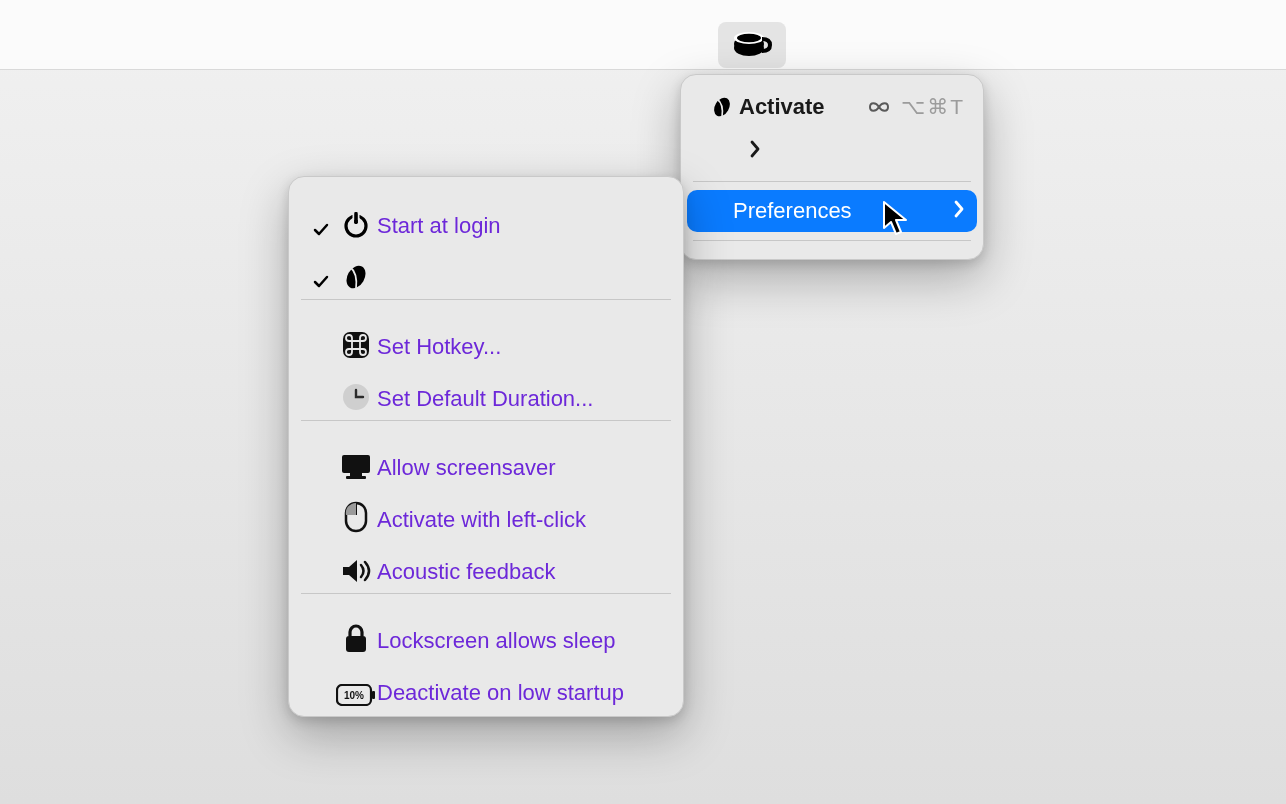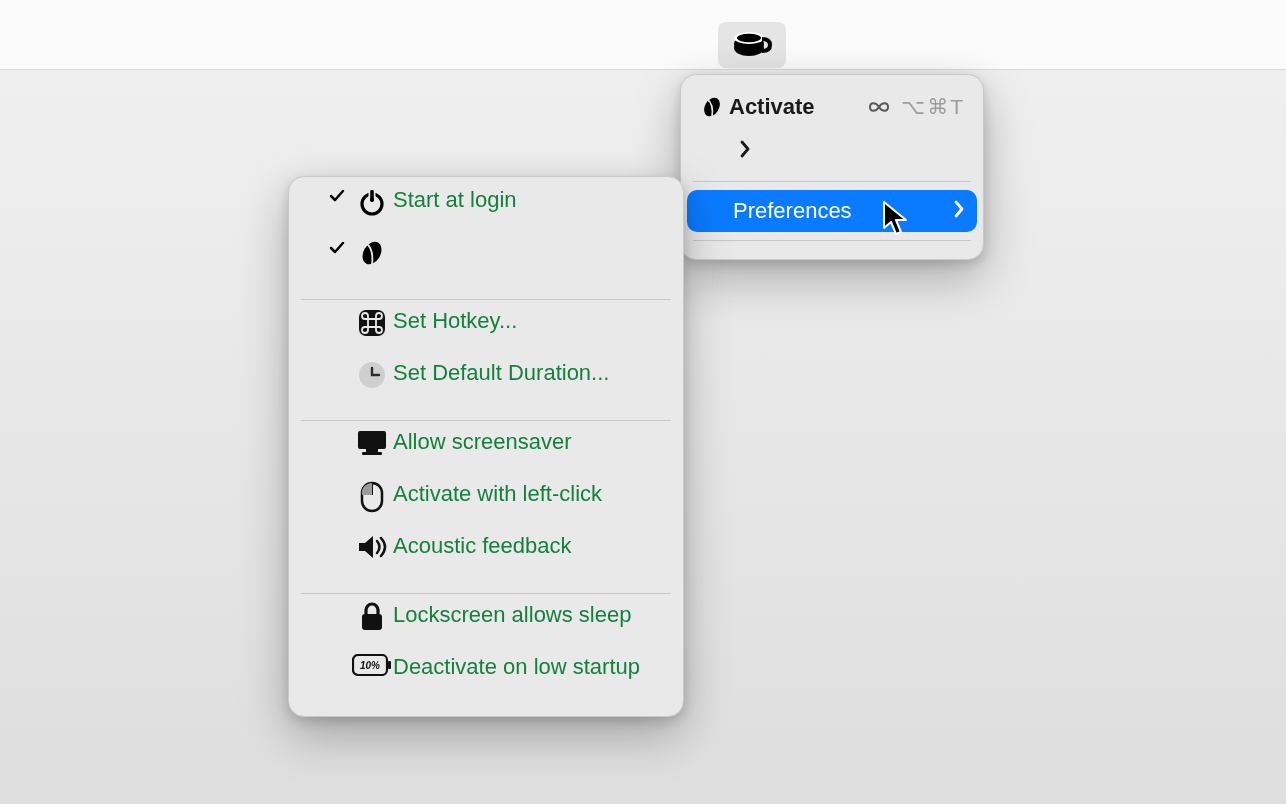--- a/index.html
+++ b/index.html
@@ -47,21 +47,21 @@
     left: 288px;
     top: 176px;
     width: 396px;
   }
 
   .menu-item {
     position: relative;
     height: 44px;
     display: flex;
     align-items: center;
-    padding: 0 18px 0 14px;
+    padding: 0 18px 0 24px;
     font-size: 22px;
     color: #1a1a1a;
   }
   .menu-item.highlighted {
     background: #0a7bff;
     color: #ffffff;
     border-radius: 10px;
     margin: 0 6px;
     padding: 0 12px;
     height: 42px;
@@ -97,40 +97,38 @@
   .separator {
     height: 1px;
     background: #c7c7c7;
     margin: 8px 12px;
   }
 
   .sub-item {
     position: relative;
     height: 52px;
     display: flex;
-    align-items: flex-start;
+    align-items: flex-end;
     padding: 0 22px 0 18px;
     font-size: 22px;
-    color: #15803d;
-    margin-left: 16px;
+    color: #6d28d9;
   }
   .sub-item .check-slot {
     width: 28px;
     flex-shrink: 0;
     display: flex;
     align-items: center;
     justify-content: center;
   }
   .sub-item .icon-slot {
     width: 42px;
     flex-shrink: 0;
     display: flex;
     align-items: center;
     justify-content: center;
-    font-style: italic;
   }
   .sub-item .label { flex: 1 1 auto; }
 
   .cursor {
     position: absolute;
     left: 882px;
     top: 200px;
     pointer-events: none;
   }
   .cursor svg { width: 30px; height: 38px; }

